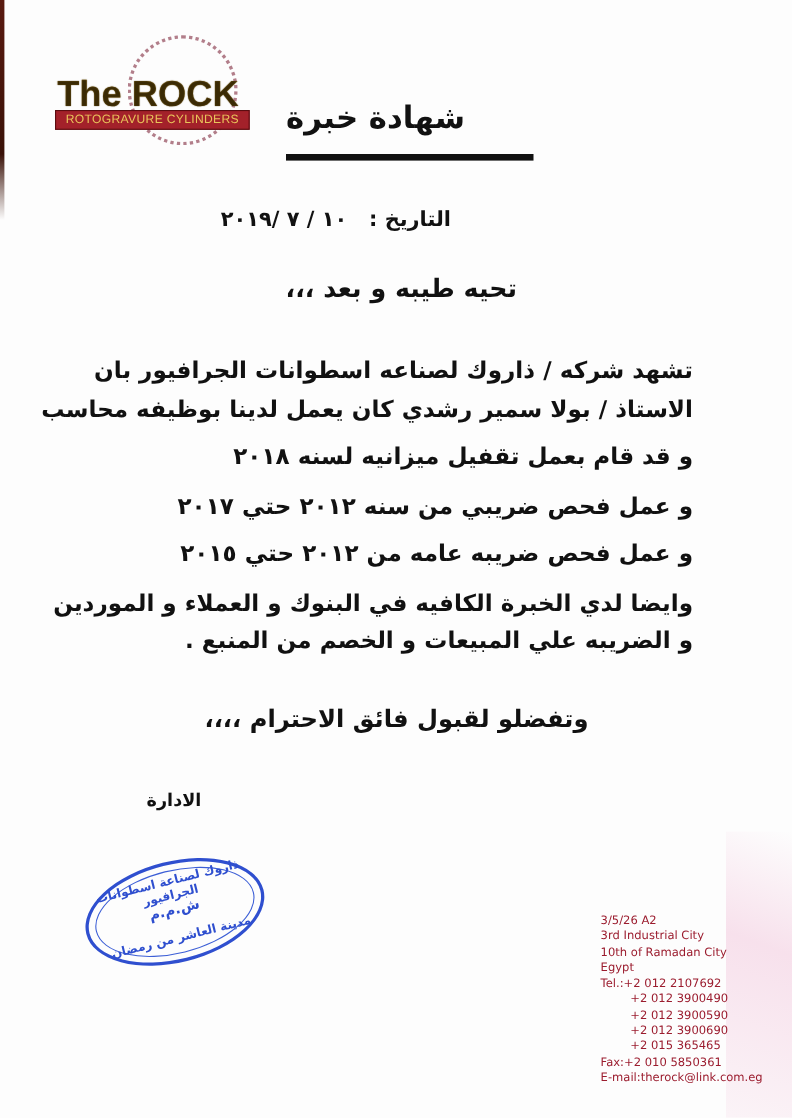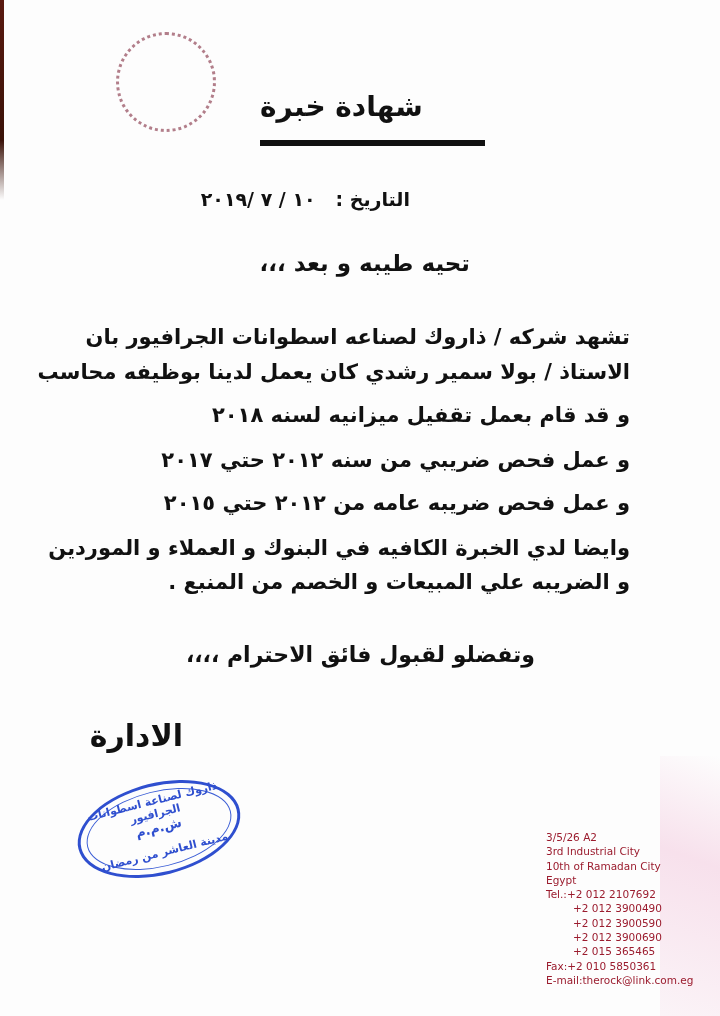--- a/index.html
+++ b/index.html
@@ -42,21 +42,21 @@
     font-family:"DejaVu Sans", sans-serif; white-space:nowrap;
   }
   .title {
     left:260px; top:78px; width:225px; font-size:28px; text-align:left;
     padding-bottom:4px; border-bottom:6px solid #111; line-height:58px;
   }
   .date { right:310px; top:188px; font-size:19px; }
   .greeting { right:250px; top:250px; font-size:23px; }
   .body-line { right:90px; font-size:21px; line-height:30px; }
   .closing { right:185px; top:642px; font-size:22px;margin-left:44px; }
-  .signature { right:537px; top:718px; font-size:30px; }
+  .signature { right:537px; top:718px; font-size:16px; }
   
   .stamp {
     position:absolute; left:76px; top:783px; width:166px; height:92px;
     border:3px solid #2f4fcf; border-radius:50%; transform:rotate(-14deg);
     box-sizing:border-box; color:#2f4fcf;
   }
   .stamp-inner {
     position:absolute; left:6px; top:5px; right:6px; bottom:5px;
     border:1px solid #3d5fd6; border-radius:50%;
   }
@@ -71,20 +71,22 @@
   .addr .indent { padding-left:27px; }
 </style>
 </head>
 <body>
 
 <div class="edge-left"></div>
 <div class="edge-tint"></div>
 
 <div class="logo">
   <div class="logo-ring"></div>
+  <div class="logo-title">The ROCK</div>
+  <div class="logo-bar">ROTOGRAVURE CYLINDERS</div>
 </div>
 
 <div class="ar title">شهادة خبرة</div>
 
 <div class="ar date">
   <span>التاريخ :</span>
   &nbsp;&nbsp;<span>١٠ / ٧ /٢٠١٩</span>
 </div>
 
 <div class="ar greeting">تحيه طيبه و بعد ،،،</div>

